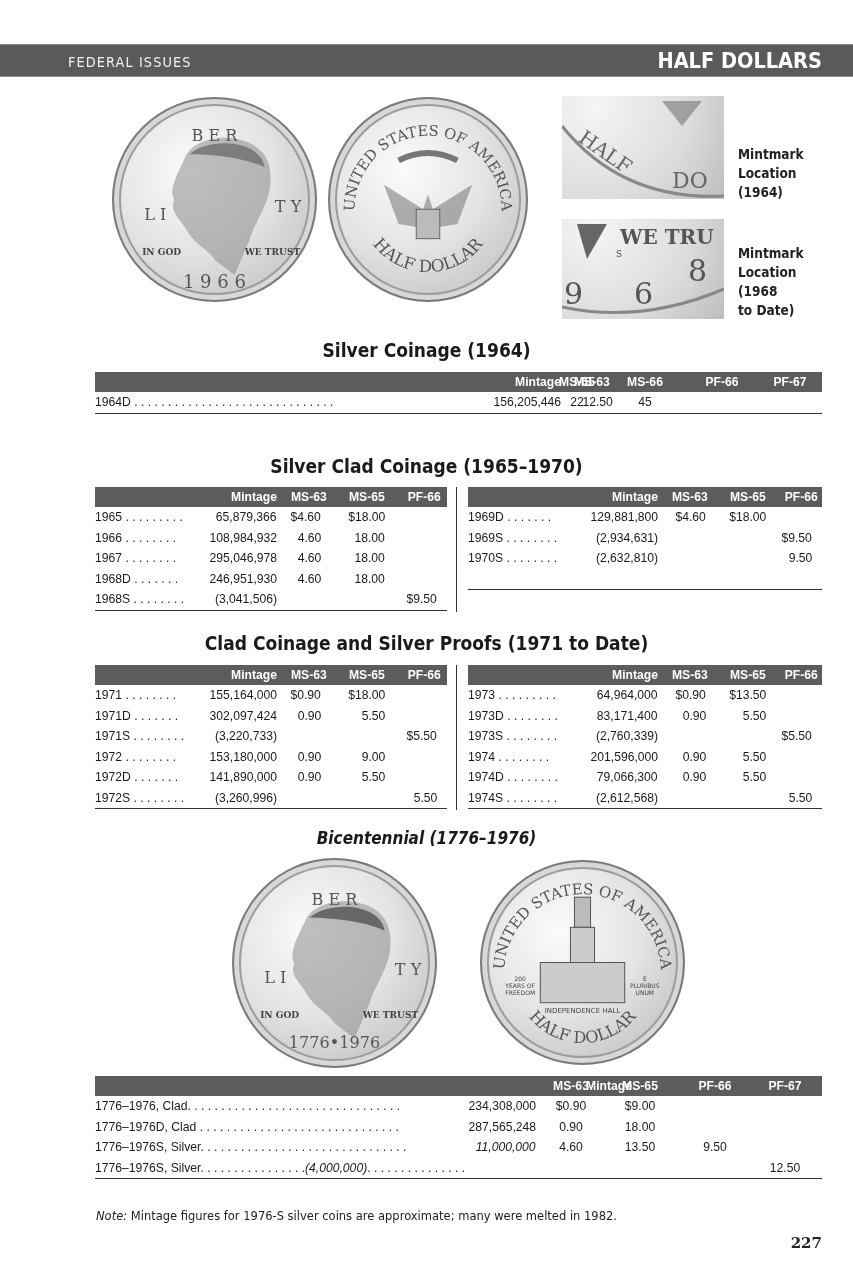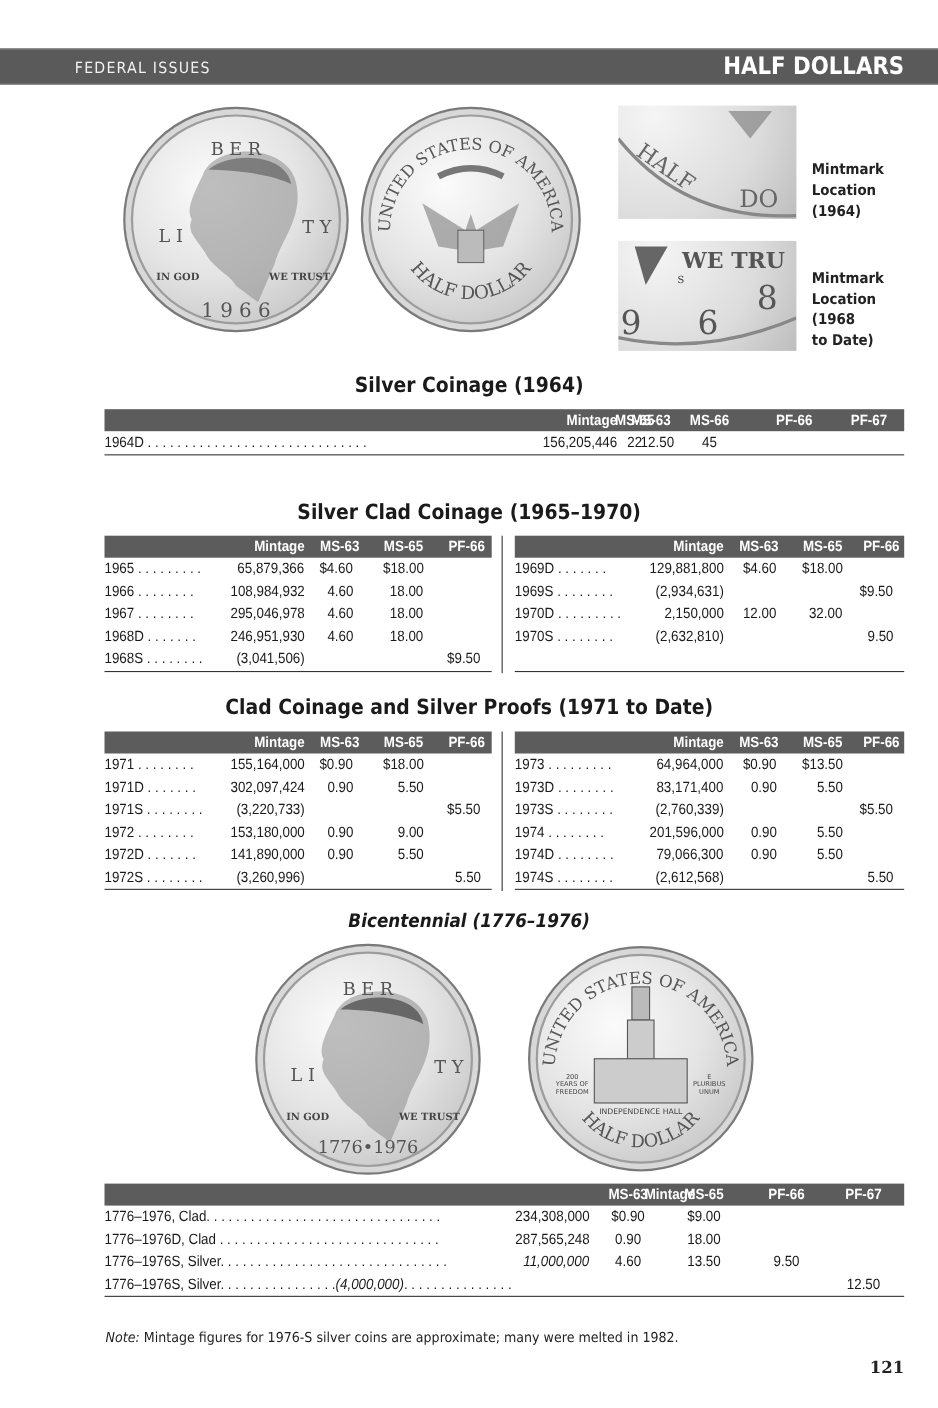--- a/index.html
+++ b/index.html
@@ -221,27 +221,20 @@
     <span class="r" style="right:116px;">$4.60</span>
     <span class="r" style="right:56px;">$18.00</span>
     <span class="r" style="right:10px;"></span>
   </div>
   <div class="row">
     <span class="l" style="left:0;">1969S . . . . . . . .</span>
     <span class="r" style="right:164px;">(2,934,631)</span>
     <span class="r" style="right:116px;"></span>
     <span class="r" style="right:56px;"></span>
     <span class="r" style="right:10px;">$9.50</span>
-  </div>
-  <div class="row">
-    <span class="l" style="left:0;">1970D . . . . . . . . .</span>
-    <span class="r" style="right:164px;">2,150,000</span>
-    <span class="r" style="right:116px;">12.00</span>
-    <span class="r" style="right:56px;">32.00</span>
-    <span class="r" style="right:10px;"></span>
   </div>
   <div class="row">
     <span class="l" style="left:0;">1970S . . . . . . . .</span>
     <span class="r" style="right:164px;">(2,632,810)</span>
     <span class="r" style="right:116px;"></span>
     <span class="r" style="right:56px;"></span>
     <span class="r" style="right:10px;">9.50</span>
   </div>
   <div class="row"></div>
   <div class="rule"></div>
@@ -426,13 +419,13 @@
     <span class="c" style="left:590px;width:60px;"></span>
     <span class="c" style="left:660px;width:60px;">12.50</span>
   </div>
   <div class="rule"></div>
 </div>
 
 <div class="note">
   <span class="it">Note:</span><span> Mintage figures for 1976-S silver coins are approximate; many were melted in 1982.</span>
 </div>
 
-<div class="pageno">121</div>
+<div class="pageno">227</div>
 
 </body></html>

